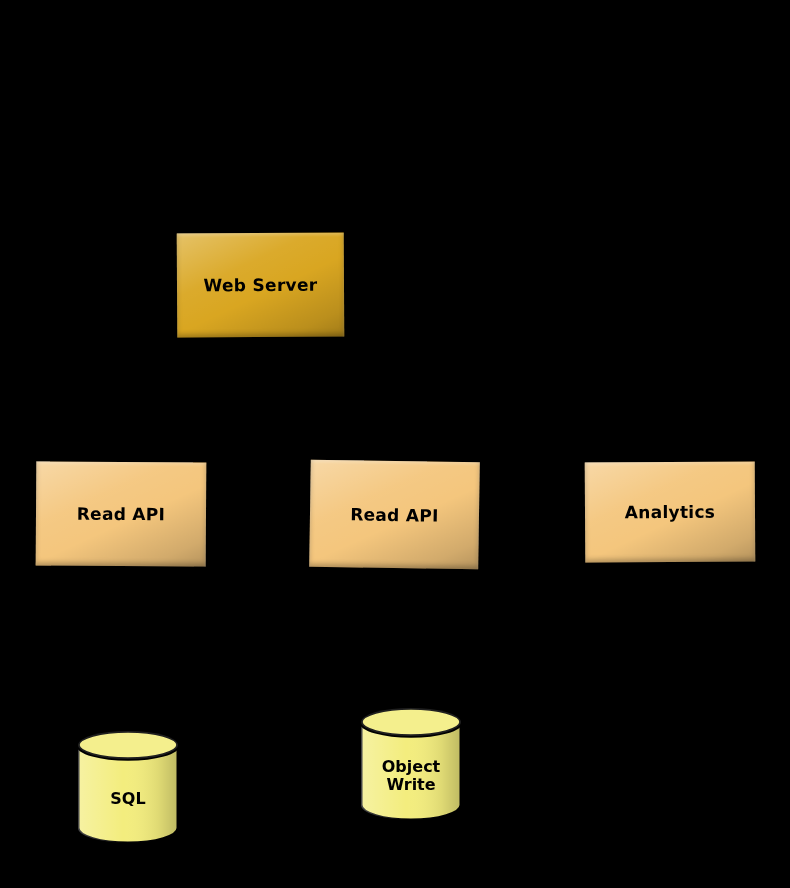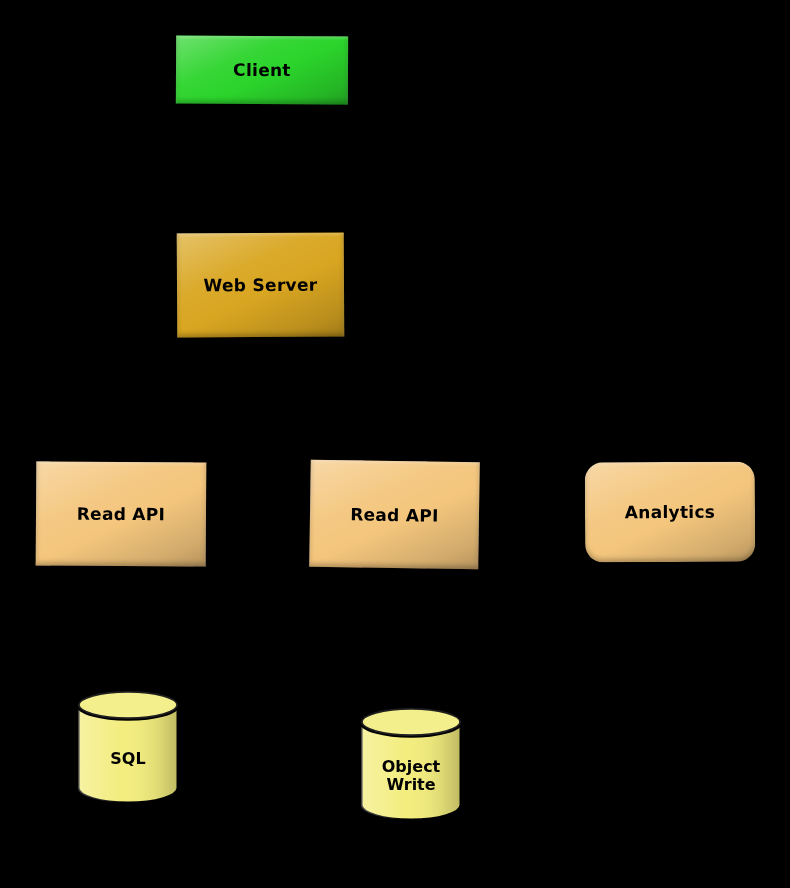--- a/index.html
+++ b/index.html
@@ -62,45 +62,42 @@
     text-align: center;
     color: #000;
     font-weight: bold;
     font-size: 16px;
     line-height: 1.15;
   }
   .cyl .cyl-label span {
     display: inline-block;
     max-width: 72px;
   }
-  .cyl-sql          { left: 75px;  top: 688px; }
+  .cyl-sql          { left: 75px;  top: 728px; }
   .cyl-object-store { left: 358px; top: 705px; }
 </style>
 </head>
 <body>
 
 <div class="canvas" style="background-color: rgb(0, 0, 0);">
 
-  <div class="node node-client" style="background-color: rgb(43, 212, 43);">
-    <span class="label">Client</span>
-  </div>
 
   <div class="node node-web-server" style="background-color: rgb(217, 166, 33);">
     <span class="label">Web Server</span>
   </div>
 
   <div class="node node-write-api" style="background-color: rgb(244, 198, 125);">
     <span class="label">Read API</span>
   </div>
 
   <div class="node node-read-api" style="background-color: rgb(244, 198, 125);">
     <span class="label">Read API</span>
   </div>
 
-  <div class="node node-analytics" style="background-color: rgb(244, 198, 125); border-radius: 18px;">
+  <div class="node node-analytics" style="background-color: rgb(244, 198, 125);">
     <span class="label">Analytics</span>
   </div>
 
   <div class="cyl cyl-sql">
     <svg width="106" height="120" viewBox="0 0 106 120">
       <defs>
         <linearGradient id="shade-sql" x1="0" y1="0" x2="1" y2="0">
           <stop offset="0" stop-color="#ffffff" stop-opacity="0.28"></stop>
           <stop offset="0.45" stop-color="#ffffff" stop-opacity="0"></stop>
           <stop offset="0.8" stop-color="#000000" stop-opacity="0.08"></stop>

